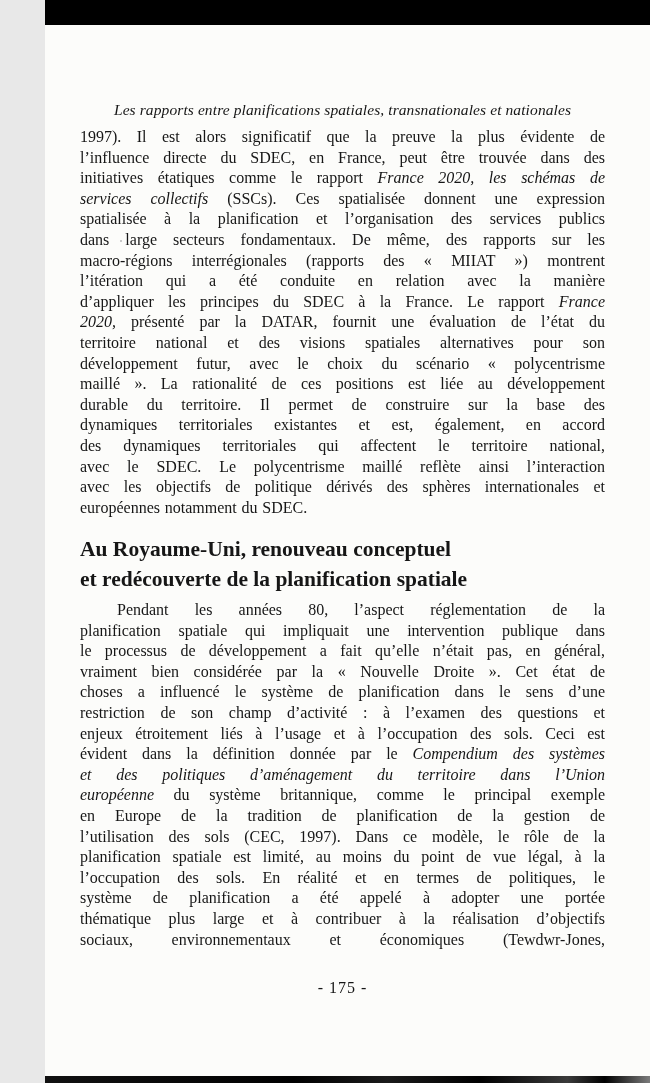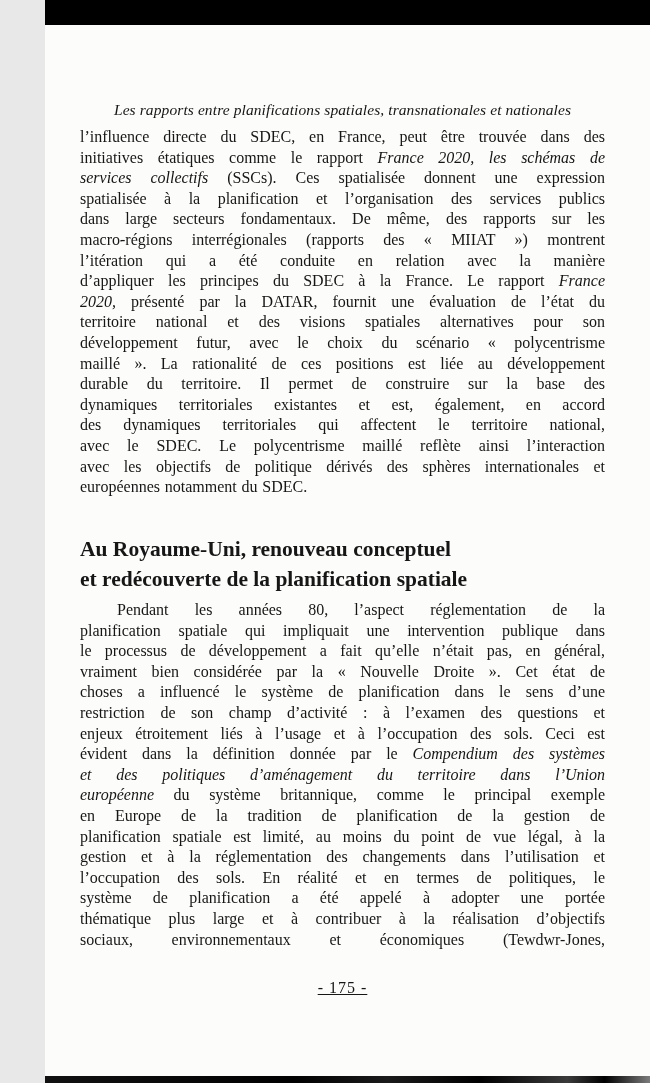--- a/index.html
+++ b/index.html
@@ -33,21 +33,21 @@
   .p1 .line:last-child{text-align-last:left;}
   .p2{top:600px;}
   .p2 .line:first-child{text-indent:37px;}
   .heading{
     position:absolute;left:35px;top:534px;width:525px;
     font-weight:bold;font-size:21.5px;
   }
   .heading .line{line-height:30px;height:30px;text-align:left;}
   .pagenum{
     position:absolute;left:35px;top:979px;width:525px;
-    text-align:center;font-size:16px;letter-spacing:1px;text-decoration:underline;
+    text-align:center;font-size:16px;letter-spacing:1px;
   }
   
   .speckle{position:absolute;background:#b9b9b9;border-radius:50%;}
   .sp1{left:612px;top:190px;width:3px;height:2px;}
   .sp2{left:620px;top:940px;width:4px;height:2px;}
   .sp3{left:75px;top:240px;width:2px;height:2px;}
 </style>
 </head>
 <body>
 
@@ -57,20 +57,21 @@
   <div class="scan-right"></div>
   <div class="scan-bottom"></div>
 
   <div class="speckle sp1"></div>
   <div class="speckle sp2"></div>
   <div class="speckle sp3"></div>
 
   <div class="runhead">Les rapports entre planifications spatiales, transnationales et nationales</div>
 
   <div class="para p1">
+      <div class="line"><span>1997). Il est alors significatif que la preuve la plus évidente de</span></div>
       <div class="line"><span>l’influence directe du SDEC, en France, peut être trouvée dans des</span></div>
       <div class="line"><span>initiatives étatiques comme le rapport </span><span class="it">France 2020, les schémas de</span></div>
       <div class="line"><span class="it">services collectifs</span><span> (SSCs). Ces spatialisée donnent une expression</span></div>
       <div class="line"><span>spatialisée à la planification et l’organisation des services publics</span></div>
       <div class="line"><span>dans large secteurs fondamentaux. De même, des rapports sur les</span></div>
       <div class="line"><span>macro-régions interrégionales (rapports des « MIIAT ») montrent</span></div>
       <div class="line"><span>l’itération qui a été conduite en relation avec la manière</span></div>
       <div class="line"><span>d’appliquer les principes du SDEC à la France. Le rapport </span><span class="it">France</span></div>
       <div class="line"><span class="it">2020,</span><span> présenté par la DATAR, fournit une évaluation de l’état du</span></div>
       <div class="line"><span>territoire national et des visions spatiales alternatives pour son</span></div>
@@ -94,22 +95,22 @@
       <div class="line"><span>planification spatiale qui impliquait une intervention publique dans</span></div>
       <div class="line"><span>le processus de développement a fait qu’elle n’était pas, en général,</span></div>
       <div class="line"><span>vraiment bien considérée par la « Nouvelle Droite ». Cet état de</span></div>
       <div class="line"><span>choses a influencé le système de planification dans le sens d’une</span></div>
       <div class="line"><span>restriction de son champ d’activité : à l’examen des questions et</span></div>
       <div class="line"><span>enjeux étroitement liés à l’usage et à l’occupation des sols. Ceci est</span></div>
       <div class="line"><span>évident dans la définition donnée par le </span><span class="it">Compendium des systèmes</span></div>
       <div class="line"><span class="it">et des politiques d’aménagement du territoire dans l’Union</span></div>
       <div class="line"><span class="it">européenne</span><span> du système britannique, comme le principal exemple</span></div>
       <div class="line"><span>en Europe de la tradition de planification de la gestion de</span></div>
+      <div class="line"><span>l’utilisation des sols (CEC, 1997). Dans ce modèle, le rôle de la</span></div>
       <div class="line"><span>planification spatiale est limité, au moins du point de vue légal, à la</span></div>
-      <div class="line"><span>gestion et à la réglementation des changements dans l’utilisation et</span></div>
       <div class="line"><span>l’occupation des sols. En réalité et en termes de politiques, le</span></div>
       <div class="line"><span>système de planification a été appelé à adopter une portée</span></div>
       <div class="line"><span>thématique plus large et à contribuer à la réalisation d’objectifs</span></div>
       <div class="line"><span>sociaux, environnementaux et économiques (Tewdwr-Jones,</span></div>
     </div>
 
   <div class="pagenum">- 175 -</div>
 
 </div>
 

